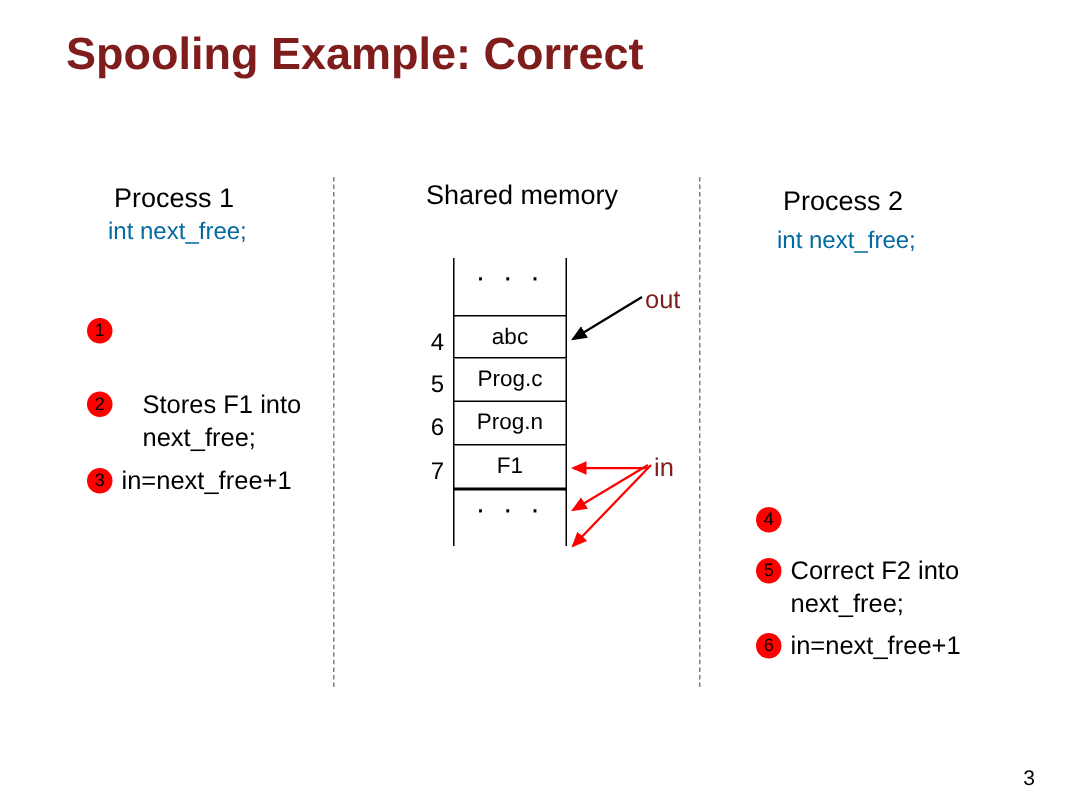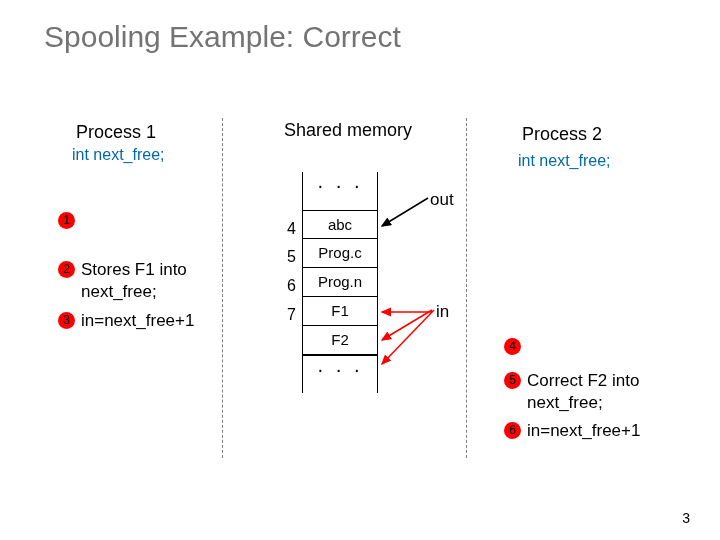--- a/index.html
+++ b/index.html
@@ -10,22 +10,22 @@
     background: #ffffff;
     font-family: Arial, Helvetica, sans-serif;
     position: relative;
     overflow: hidden;
   }
   .title {
     position: absolute;
     left: 44px;
     top: 20px;
     font-size: 30px;
-    color: #737373;
-    font-weight: 400;
+    color: #7f1d1d;
+    font-weight: 700;
   }
   .col-header {
     position: absolute;
     font-size: 18px;
     color: #000;
   }
   .sub-line {
     position: absolute;
     font-size: 16px;
     color: #0369a1;
@@ -89,21 +89,21 @@
   .slot-num {
     position: absolute;
     right: 82px;
     font-size: 16px;
     color: #000;
     transform: translateY(4px);
   }
   .ptr-label {
     position: absolute;
     font-size: 17px;
-    color: #000000;
+    color: #7f1d1d;
   }
   .arrow {
     position: absolute;
     pointer-events: none;
   }
   .page-num {
     position: absolute;
     right: 30px;
     bottom: 14px;
     font-size: 14px;
@@ -116,21 +116,21 @@
 <div class="title">Spooling Example: Correct</div>
 
 <div class="col-header" style="left:76px; top:122px;">Process 1</div>
 <div class="sub-line" style="left:72px; top:146px;">int next_free;</div>
 
 <div class="step" style="left:58px; top:210px;">
   <span class="badge">1</span>
 </div>
 <div class="step" style="left:58px; top:259px;">
   <span class="badge">2</span>
-  <span class="step-text" style="white-space:pre-line;">Stores F1 into
+  <span class="step-text" style="white-space:pre-line;margin-left:14px;">Stores F1 into
 next_free;</span>
 </div>
 <div class="step" style="left:58px; top:310px;">
   <span class="badge">3</span>
   <span class="step-text">in=next_free+1</span>
 </div>
 
 <div class="sep" style="left:222px; top:118px; height:340px;"></div>
 <div class="sep" style="left:466px; top:118px; height:340px;"></div>
 
@@ -147,23 +147,20 @@
       <span class="slot-num">5</span>
       <span>Prog.c</span>
     </div>
     <div class="slot">
       <span class="slot-num">6</span>
       <span>Prog.n</span>
     </div>
     <div class="slot">
       <span class="slot-num">7</span>
       <span>F1</span>
-    </div>
-    <div class="slot" style="border-top:none;">
-      <span>F2</span>
     </div>
   </div>
   <div class="queue-bottom" style="border-top:1.5px solid #000;">· · ·</div>
 </div>
 
 <div class="ptr-label" style="left:430px; top:190px;">out</div>
 <div class="ptr-label" style="left:436px; top:302px;">in</div>
 
 <svg class="arrow" style="left:378px; top:196px;" width="54" height="34">
   <defs>

